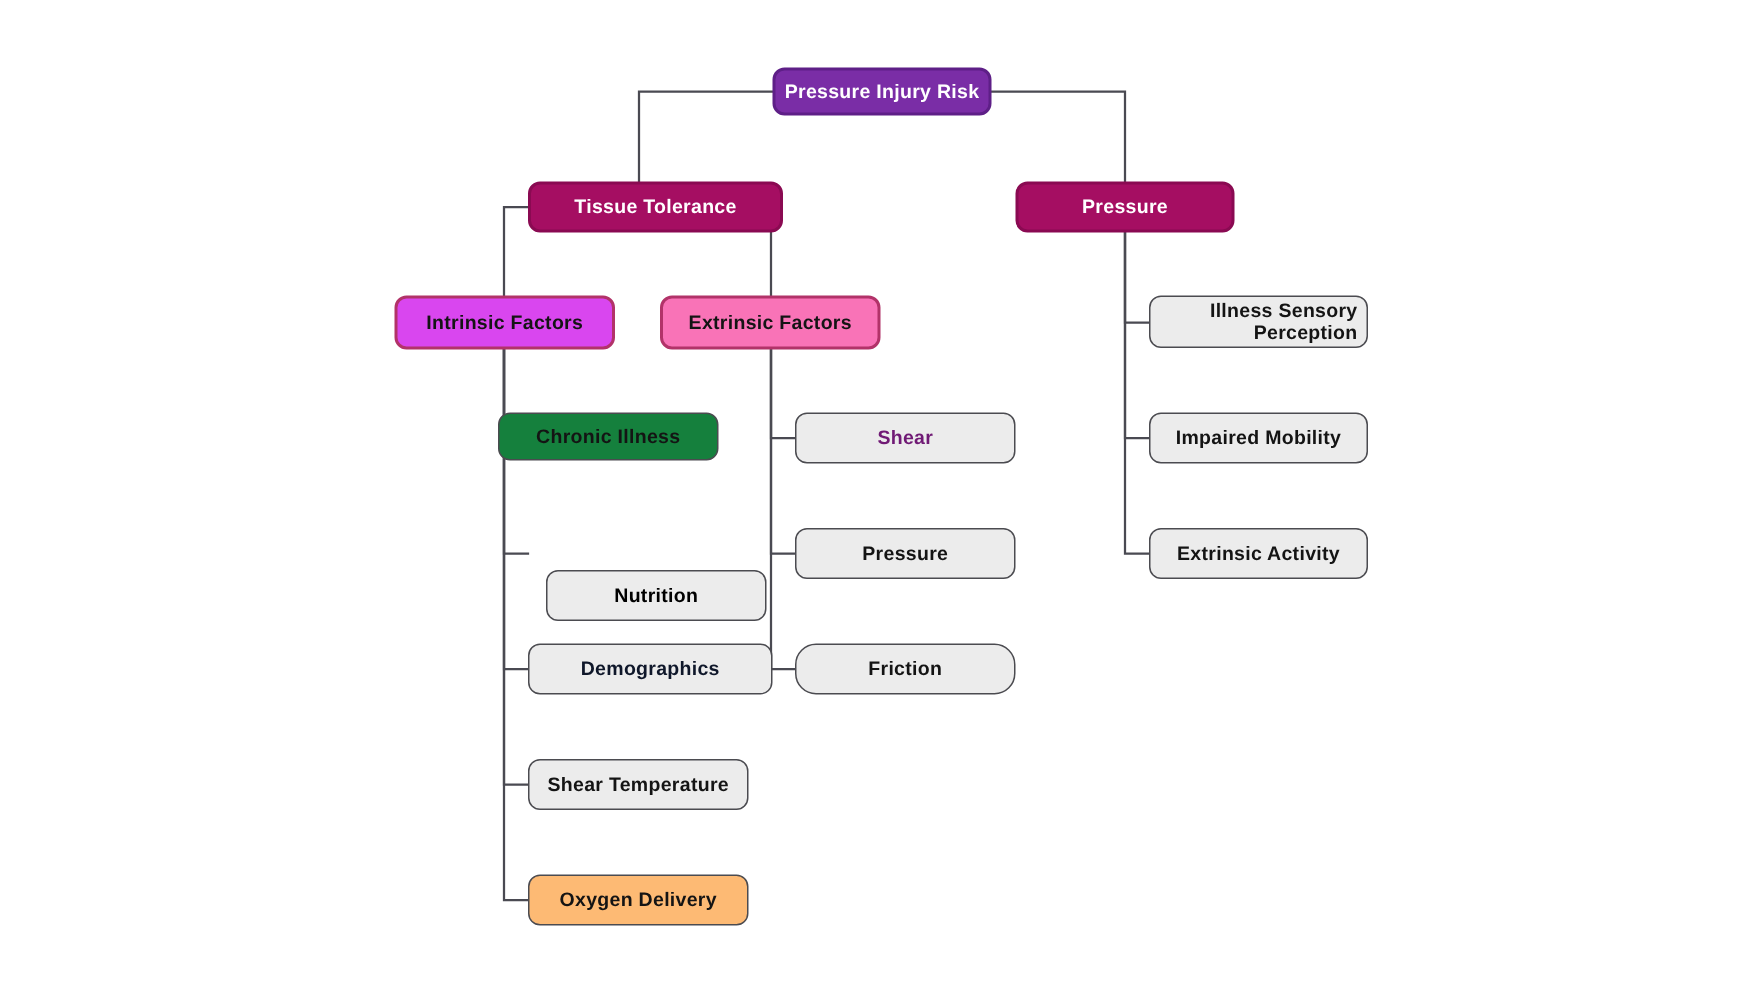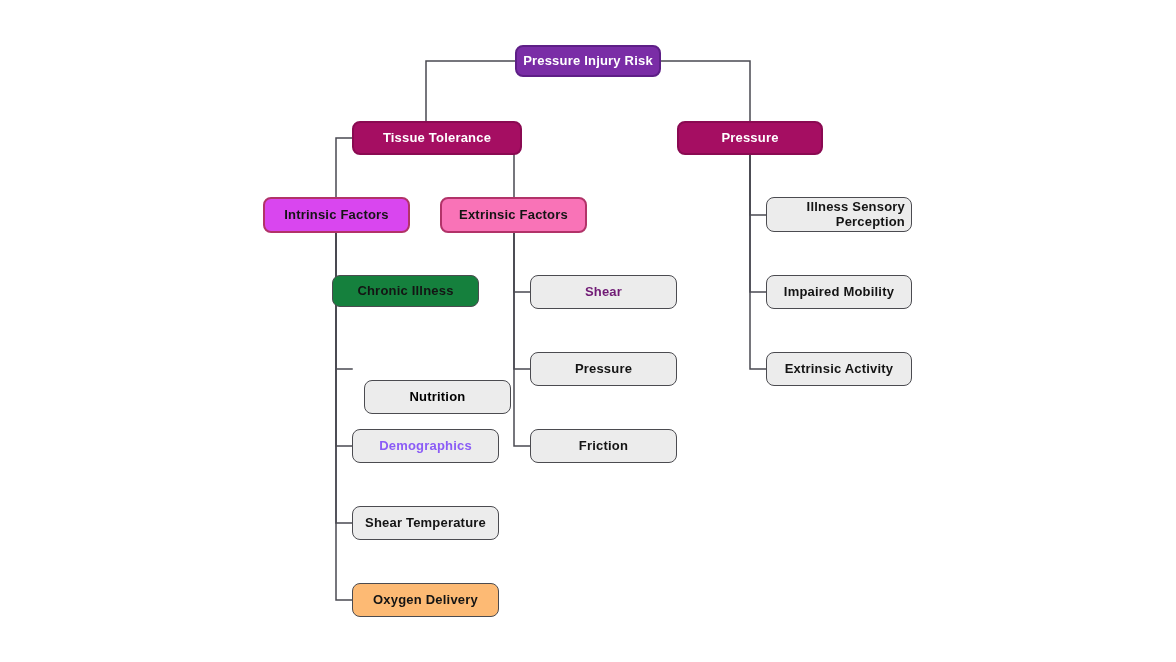--- a/index.html
+++ b/index.html
@@ -66,23 +66,23 @@
       <polyline points="750,155 750,369 766,369" stroke="#4A4A52"></polyline>
     </svg>
   <div id="nodes">
       <div class="node" style="left: 515px; top: 45px; width: 146px; height: 32px; background: rgb(122, 45, 166); border-color: rgb(94, 31, 135); border-width: 2px; color: rgb(255, 255, 255);">Pressure Injury Risk</div>
       <div class="node" style="left: 352px; top: 121px; width: 170px; height: 34px; background: rgb(165, 14, 98); border-color: rgb(138, 10, 82); border-width: 2px; color: rgb(255, 255, 255);">Tissue Tolerance</div>
       <div class="node" style="left: 677px; top: 121px; width: 146px; height: 34px; background: rgb(165, 14, 98); border-color: rgb(138, 10, 82); border-width: 2px; color: rgb(255, 255, 255);">Pressure</div>
       <div class="node" style="left: 263px; top: 197px; width: 147px; height: 36px; background: #d946ef; border-color: rgb(178, 51, 105); border-width: 2px; color: rgb(20, 20, 20);">Intrinsic Factors</div>
       <div class="node" style="left: 440px; top: 197px; width: 147px; height: 36px; background: rgb(249, 115, 183); border-color: rgb(178, 51, 105); border-width: 2px; color: rgb(20, 20, 20);">Extrinsic Factors</div>
       <div class="node" style="left: 332px; top: 275px; width: 147px; height: 32px; background: #15803d; border-color: rgb(75, 75, 80); border-width: 1.5px; color: rgb(20, 20, 20);">Chronic Illness</div>
       <div class="node" style="left: 364px; top: 352px; width: 147px; height: 34px; background: rgb(236, 236, 236); border-color: rgb(75, 75, 80); border-width: 1.5px; color: #000000; margin-top: 28px;">Nutrition</div>
-      <div class="node" style="left: 352px; top: 429px; width: 147px; height: 34px; background: rgb(236, 236, 236); border-color: rgb(75, 75, 80); border-width: 1.5px; color: #8b5cf6;">Demographics</div>
+      <div class="node" style="left: 352px; top: 429px; width: 163px; height: 34px; background: rgb(236, 236, 236); border-color: rgb(75, 75, 80); border-width: 1.5px; color: #0f172a;">Demographics</div>
       <div class="node" style="left: 352px; top: 506px; width: 147px; height: 34px; background: rgb(236, 236, 236); border-color: rgb(75, 75, 80); border-width: 1.5px; color: rgb(20, 20, 20);">Shear Temperature</div>
       <div class="node" style="left: 352px; top: 583px; width: 147px; height: 34px; background: #fdba74; border-color: rgb(75, 75, 80); border-width: 1.5px; color: rgb(20, 20, 20);">Oxygen Delivery</div>
       <div class="node" style="left: 530px; top: 275px; width: 147px; height: 34px; background: rgb(236, 236, 236); border-color: rgb(75, 75, 80); border-width: 1.5px; color: #701a75;">Shear</div>
       <div class="node" style="left: 530px; top: 352px; width: 147px; height: 34px; background: rgb(236, 236, 236); border-color: rgb(75, 75, 80); border-width: 1.5px; color: rgb(20, 20, 20);">Pressure</div>
-      <div class="node" style="left: 530px; top: 429px; width: 147px; height: 34px; background: rgb(236, 236, 236); border-color: rgb(75, 75, 80); border-width: 1.5px; color: rgb(20, 20, 20);">Friction</div>
+      <div class="node" style="left: 530px; top: 429px; width: 147px; height: 34px; background: rgb(236, 236, 236); border-color: rgb(75, 75, 80); border-width: 1.5px; color: rgb(20, 20, 20); border-radius: 14px;">Friction</div>
       <div class="node" style="left: 766px; top: 197px; width: 146px; height: 35px; background: rgb(236, 236, 236); border-color: rgb(75, 75, 80); border-width: 1.5px; color: rgb(20, 20, 20);">Illness Sensory Perception</div>
       <div class="node" style="left: 766px; top: 275px; width: 146px; height: 34px; background: rgb(236, 236, 236); border-color: rgb(75, 75, 80); border-width: 1.5px; color: rgb(20, 20, 20);">Impaired Mobility</div>
       <div class="node" style="left: 766px; top: 352px; width: 146px; height: 34px; background: rgb(236, 236, 236); border-color: rgb(75, 75, 80); border-width: 1.5px; color: rgb(20, 20, 20);">Extrinsic Activity</div>
     </div>
 </div>
 
 </body></html>

